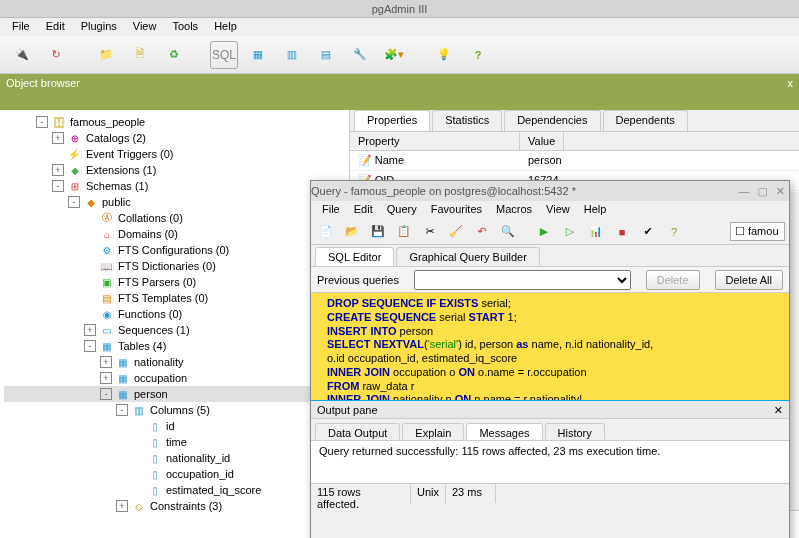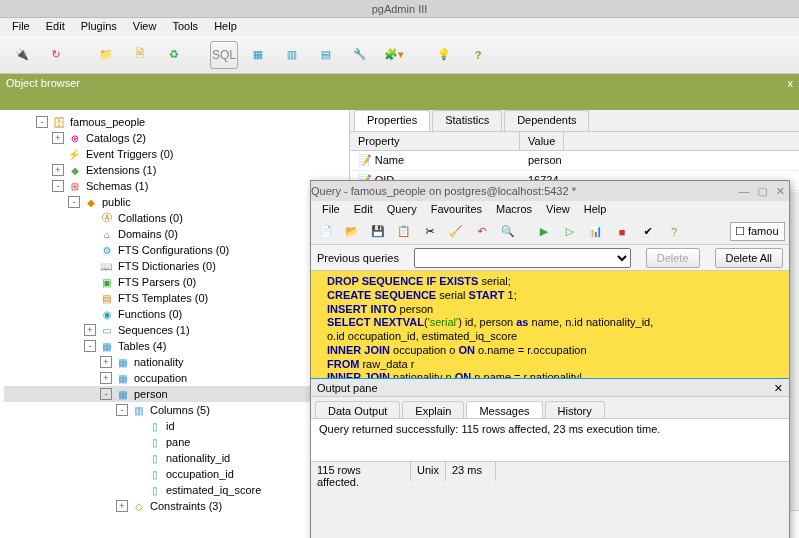--- a/index.html
+++ b/index.html
@@ -290,21 +290,21 @@
         <span class="sp"></span>
         <span class="sp"></span>
         <span class="sp"></span>
         <span class="sp"></span>
         <span class="sp"></span>
         <span class="sp"></span>
         <span class="sp"></span>
         <span class="sp"></span>
         <span class="sp"></span>
         <span class="ico" style="color: rgb(51, 153, 204);">▯</span>
-        <span>pane</span>
+        <span>time</span>
       </div>
       <div class="tree-item">
         <span class="sp"></span>
         <span class="sp"></span>
         <span class="sp"></span>
         <span class="sp"></span>
         <span class="sp"></span>
         <span class="sp"></span>
         <span class="sp"></span>
         <span class="sp"></span>
@@ -348,20 +348,21 @@
         <span class="sp"></span>
         <span class="exp">+</span>
         <span class="ico" style="color: rgb(204, 136, 0);">◇</span>
         <span>Constraints (3)</span>
       </div>
     </div>
   <div class="right">
     <div class="tabbar" id="proptabs">
         <div class="tab active">Properties</div>
         <div class="tab">Statistics</div>
+        <div class="tab">Dependencies</div>
         <div class="tab">Dependents</div>
       </div>
     <div class="proptable">
       <div class="hdr">
           <div class="pcol1">Property</div>
           <div>Value</div>
         </div>
       <div id="proprows">
           <div class="row">
             <div class="pcol1">📝 Name</div>
@@ -404,20 +405,24 @@
         <div class="tbtn">🔍</div>
         <div style="width:6px"></div>
         <div class="tbtn" style="color:#3a3">▶</div>
         <div class="tbtn" style="color:#3a3">▷</div>
         <div class="tbtn">📊</div>
         <div class="tbtn" style="color:#c33">■</div>
         <div class="tbtn">✔</div>
         <div class="tbtn" style="color:#7a3">?</div>
         <div class="qw-combo">famou</div>
       </div>
+      <div class="qw-tabs" id="qtabs">
+          <div class="tab active">SQL Editor</div>
+          <div class="tab">Graphical Query Builder</div>
+        </div>
       <div class="prevq">
         <span>Previous queries</span>
         <select></select>
         <button disabled="">Delete</button>
         <button>Delete All</button>
       </div>
       <div class="sql" id="sql">
           <div><span class="kw">DROP SEQUENCE IF EXISTS</span><span> serial;</span></div>
           <div><span class="kw">CREATE SEQUENCE</span><span> serial </span><span class="kw">START</span><span> 1;</span></div>
           <div><span class="kw">INSERT INTO</span><span> person</span></div>

